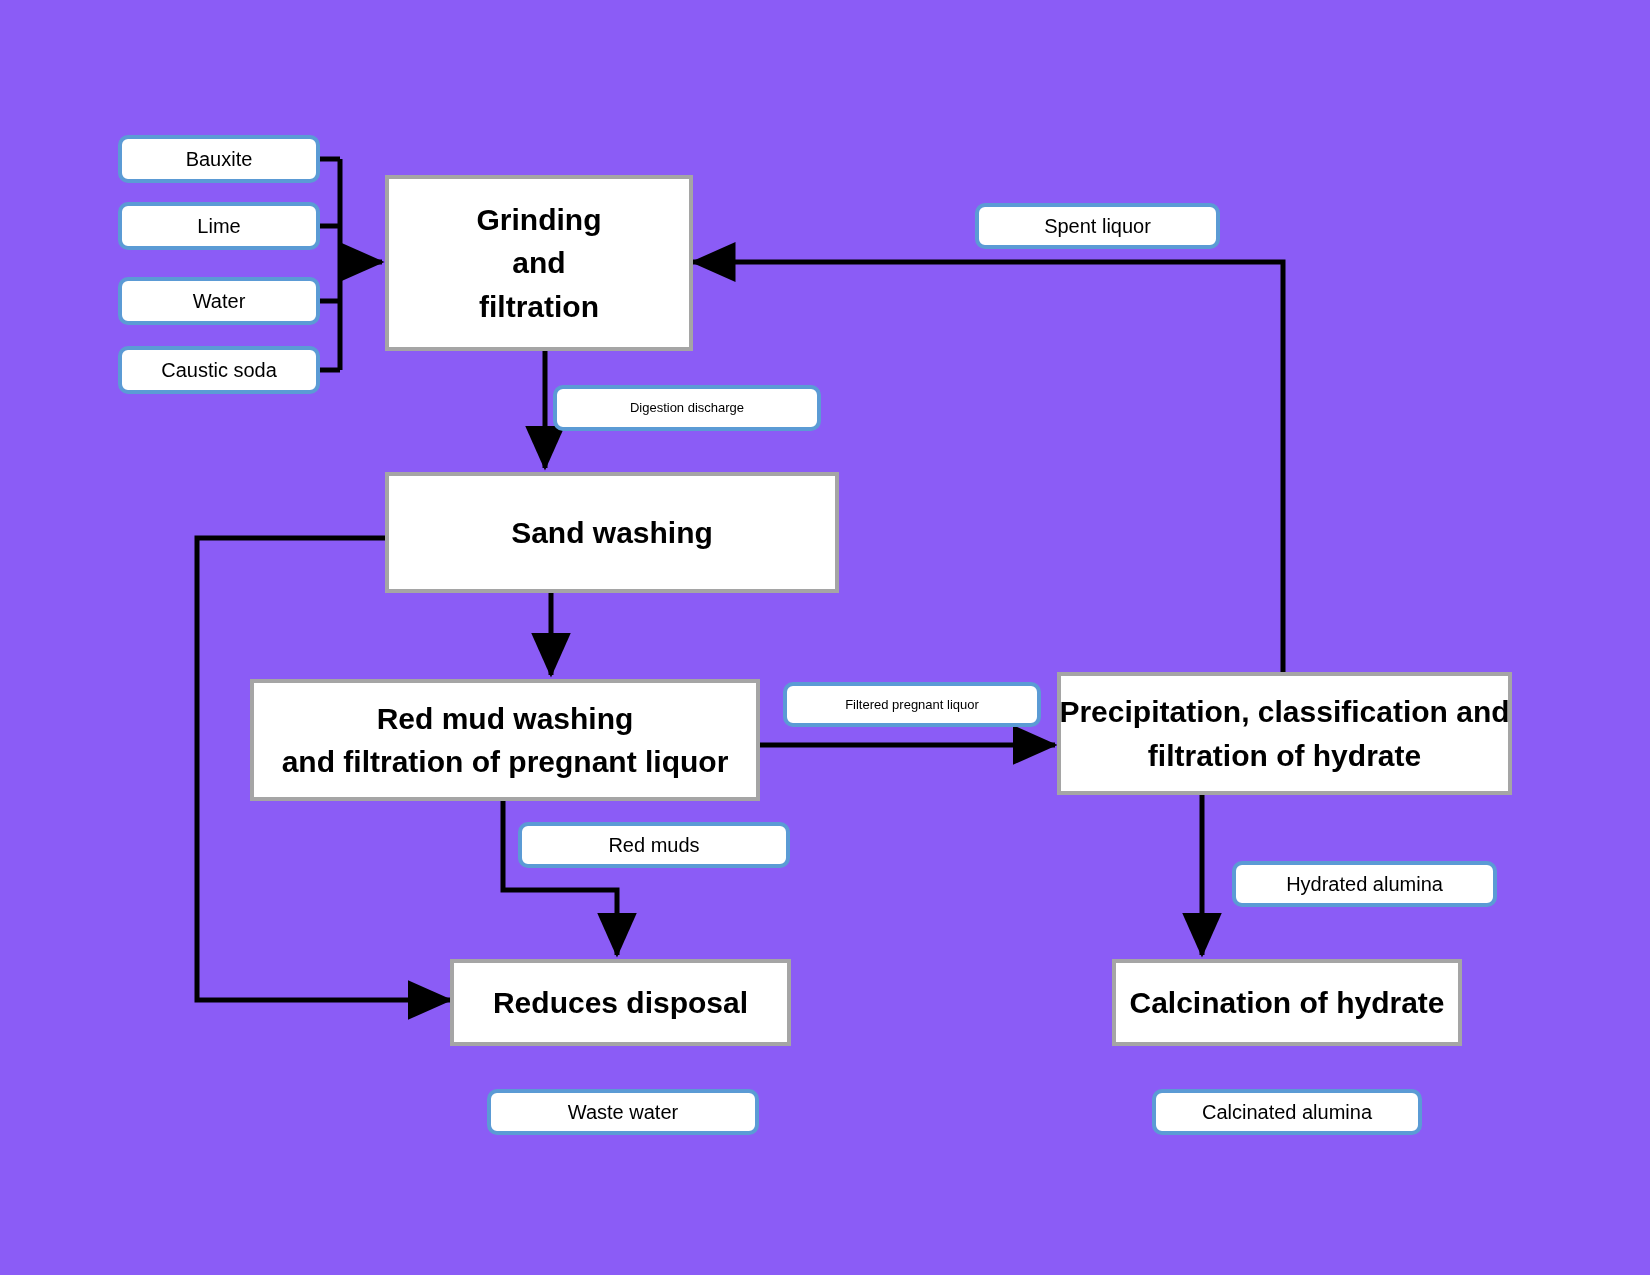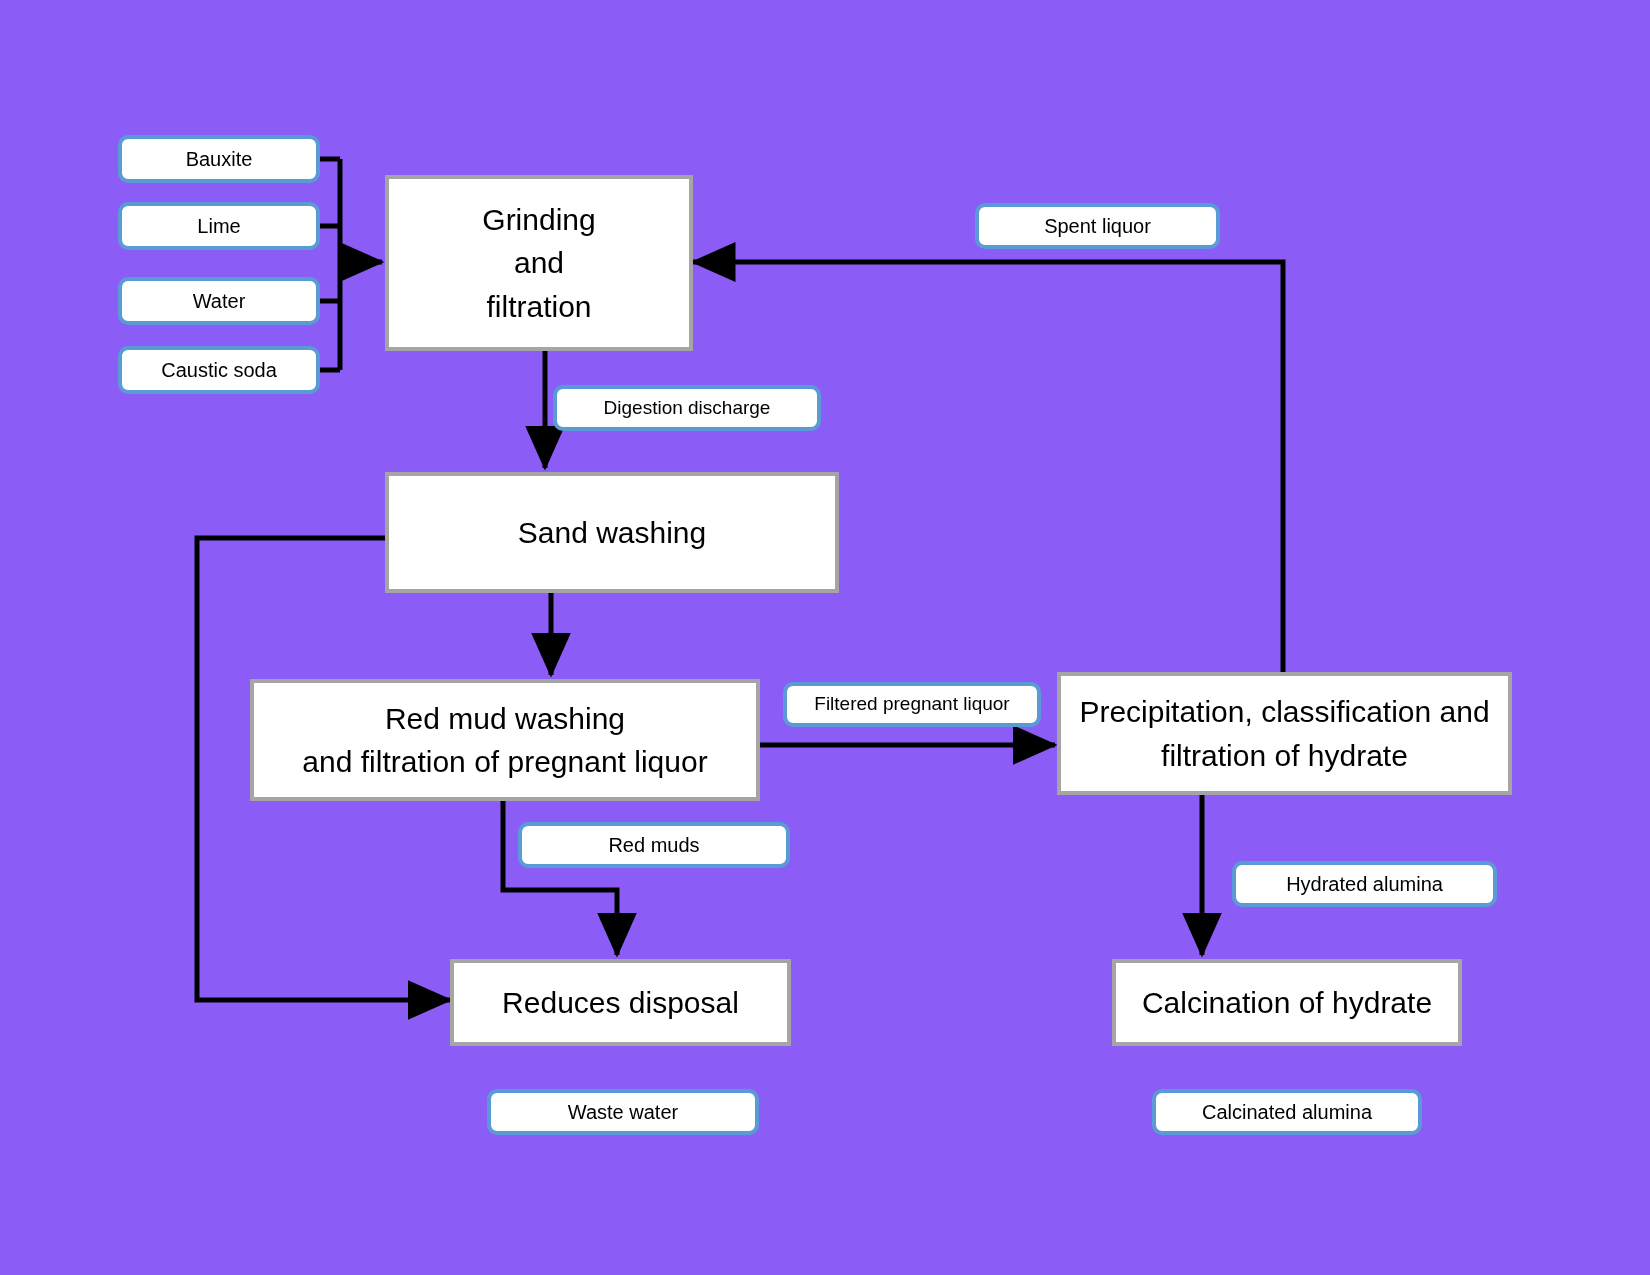--- a/index.html
+++ b/index.html
@@ -26,37 +26,37 @@
     justify-content: center;
     text-align: center;
     color: #000000;
     background: #ffffff;
   }
   
   .process {
     border: 4px solid #a5a5a5;
     font-size: 30px;
     line-height: 1.45;
-    font-weight: 400;
+    font-weight: 700;
   }
   .process .line {
     display: block;
     white-space: nowrap;
   }
   
   .label-box {
     border: 4px solid #5b9bd5;
     border-radius: 10px;
     font-size: 20px;
     line-height: 1.2;
     font-weight: 400;
     white-space: nowrap;
   }
   .label-box.small {
-    font-size: 19px;
+    font-size: 13px;
     align-items: center;
   }
   svg.wires {
     position: absolute;
     left: 0;
     top: 0;
     width: 1650px;
     height: 1275px;
     pointer-events: none;
   }

